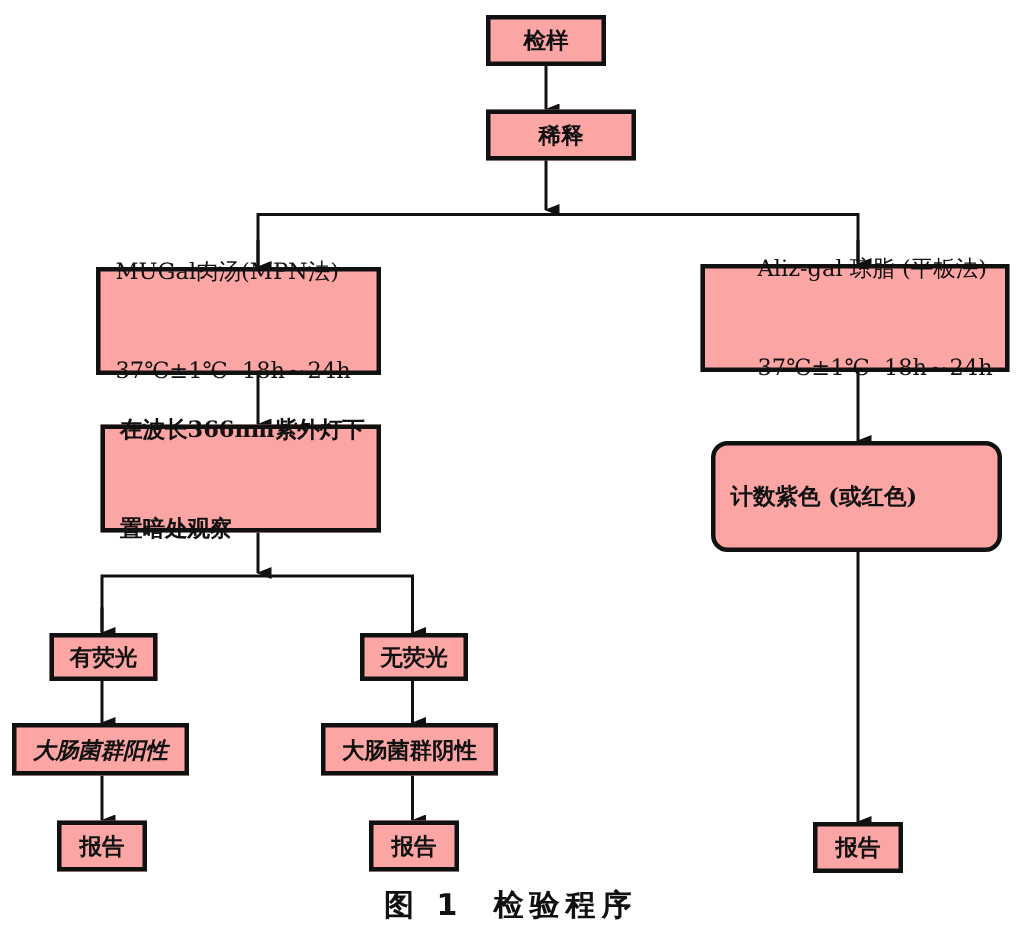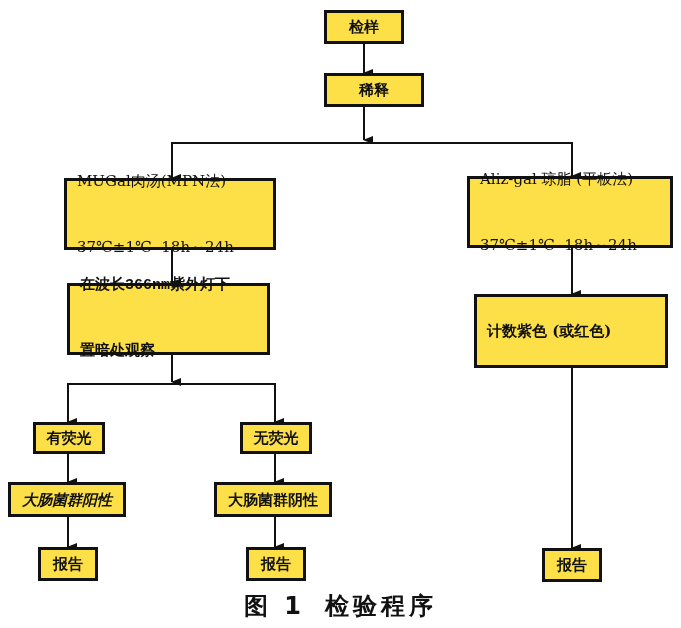--- a/index.html
+++ b/index.html
@@ -1,26 +1,26 @@
 <!DOCTYPE html>
 <html><head>
   <meta charset="utf-8">
   <style>
     html, body { margin: 0; padding: 0; background: #ffffff; }
     body { width: 681px; height: 628px; position: relative; overflow: hidden;
            font-family: "DejaVu Serif", "Liberation Serif", serif; color: #111; }
-    .box { position: absolute; border: 3px solid #111; background: #fde047; box-sizing: border-box;
+    .box { position: absolute; border: 3px solid #111; background: #fca5a5; box-sizing: border-box;
            display: flex; align-items: center; font-weight: bold; }
     .box.center { justify-content: center; }
     .box .txt { font-size: 15px; line-height: 22px; white-space: pre; }
     .box .txt.left { padding-left: 10px; }
     svg.lines { position: absolute; left: 0; top: 0; }
     .caption { position: absolute; left: 0; width: 681px; top: 590px; text-align: center;
                font-family: "DejaVu Sans", "Liberation Sans", sans-serif; font-weight: bold;
-               font-size: 24px; letter-spacing: 4px; }
+               font-size: 20px; letter-spacing: 4px; }
     .caption span { margin: 0 10px; }
   </style>
 </head>
 <body>
 
 <svg class="lines" width="681" height="628">
   <defs>
     <marker id="arr" markerWidth="8" markerHeight="10" refX="4" refY="9" orient="auto" markerUnits="userSpaceOnUse">
       <path d="M0,0 L8,0 L4,10 Z" fill="#111"></path>
     </marker>
@@ -46,42 +46,42 @@
 </svg>
 
 <div class="box center" style="left:324px; top:10px; width:80px; height:34px;">
   <span class="txt">检样</span>
 </div>
 
 <div class="box center" style="left:324px; top:73px; width:100px; height:34px;">
   <span class="txt">稀释</span>
 </div>
 
-<div class="box" style="left:64px; top:178px; width:212px; height:72px;">
+<div class="box" style="left:64px; top:178px; width:190px; height:72px;">
   <div class="txt left" style="font-weight:normal;">
     <div>MUGal肉汤(MPN法)</div>
     <div>37℃±1℃  18h～24h</div>
   </div>
 </div>
 
-<div class="box" style="left:467px; top:176px; width:206px; height:72px;">
+<div class="box" style="left:467px; top:176px; width:206px; height:72px;padding-left:25px;">
   <div class="txt left" style="font-weight:normal;">
     <div>Aliz-gal 琼脂 (平板法)</div>
     <div>37℃±1℃  18h～24h</div>
   </div>
 </div>
 
-<div class="box" style="left:67px; top:283px; width:203px; height:72px;font-family:Liberation Mono, monospace;">
+<div class="box" style="left:67px; top:283px; width:187px; height:72px;">
   <div class="txt left">
     <div>在波长366nm紫外灯下</div>
     <div>置暗处观察</div>
   </div>
 </div>
 
-<div class="box" style="left:474px; top:294px; width:194px; height:74px;">
+<div class="box" style="left:474px; top:294px; width:194px; height:74px;border-radius:11px;">
   <div class="txt left">
     <div>计数紫色 (或红色)</div>
   </div>
 </div>
 
 <div class="box center" style="left:33px; top:422px; width:72px; height:32px;">
   <span class="txt">有荧光</span>
 </div>
 
 <div class="box center" style="left:240px; top:422px; width:72px; height:32px;">

